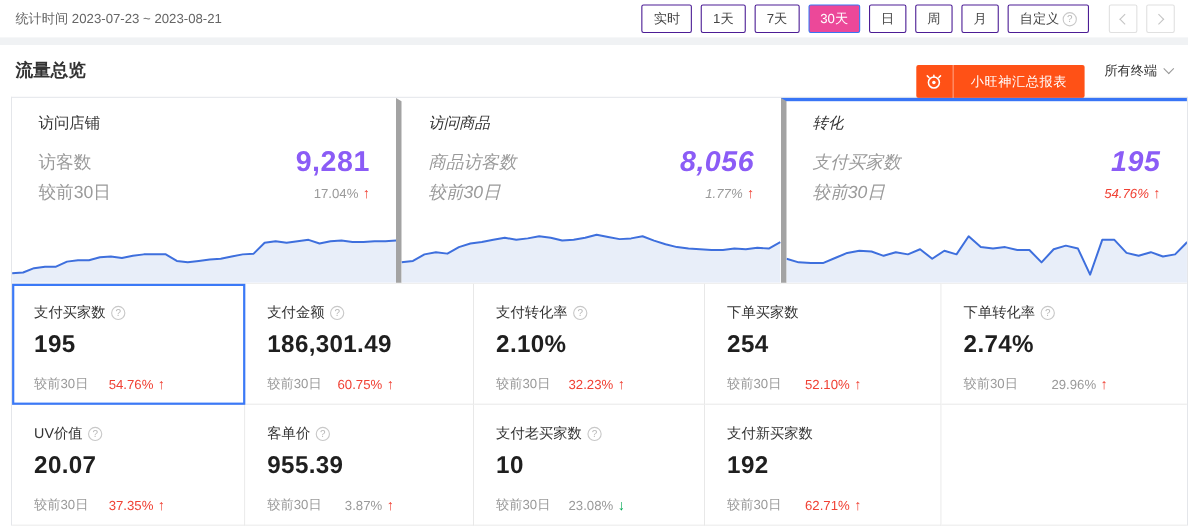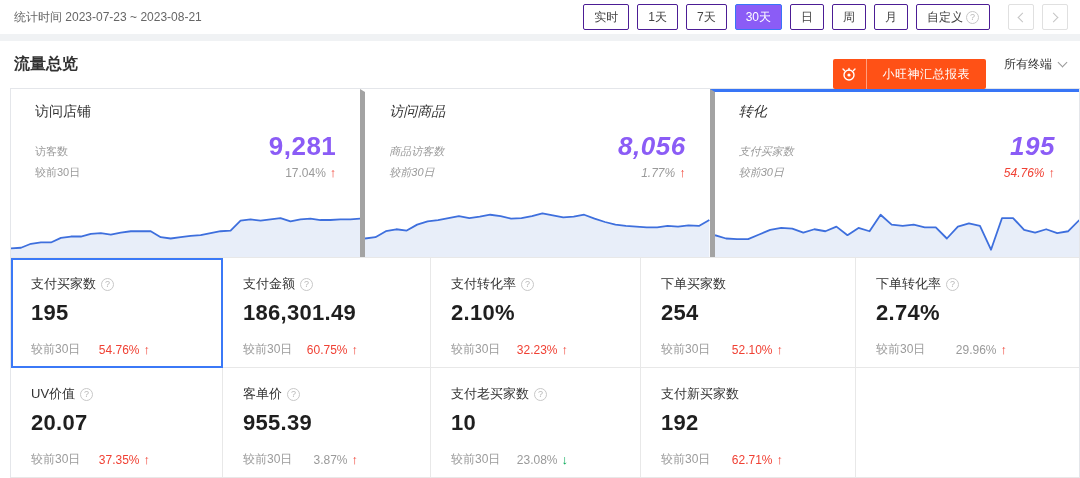--- a/index.html
+++ b/index.html
@@ -8,21 +8,21 @@
 
   
   .topbar { height:34px; background:#fff; display:flex; align-items:center;
     padding:0 12px 0 14px; }
   .stat-time { font-size:12px; color:#666; }
   .range-group { margin-left:auto; display:flex; align-items:center; gap:8px; }
   .rbtn { height:26px; min-width:34px; padding:0 10px; background:#fff;
     border:1px solid #4c1d95; border-radius:2px; font-size:12px; color:#444;
     display:inline-flex; align-items:center; justify-content:center; cursor:pointer;
     font-family:inherit; }
-  .rbtn.active { background:#8b5cf6; border-color:#3875f6; color:#fff; }
+  .rbtn.active { background:#ec4899; border-color:#3875f6; color:#fff; }
   .rbtn .q { margin-left:3px; }
   .nav-group { display:flex; gap:8px; margin-left:10px; }
   .nbtn { width:26px; height:26px; background:#fff; border:1px solid #e0e0e0;
     border-radius:2px; display:inline-flex; align-items:center; justify-content:center;
     cursor:pointer; }
   .chev { width:7px; height:7px; border-right:1.5px solid #c4c4c4; border-bottom:1.5px solid #c4c4c4; display:inline-block; }
   .chev.left  { transform:rotate(135deg); margin-left:3px; }
   .chev.right { transform:rotate(-45deg); margin-right:3px; }
   .chev.down  { border-color:#999; transform:rotate(45deg); margin-top:-4px; }
 
@@ -47,21 +47,21 @@
     background:#fff; }
 
   .cards { display:flex; height:168px; }
   .card { width:350px; border-top:3px solid transparent; display:flex; flex-direction:column;
     padding:11px 0 0 0; cursor:pointer; position:relative; background:#fff; }
   .card + .card { border-left:5px solid #a3a3a3;font-style:italic; }
   .card.selected { border-top-color:#3875f6; }
   .card:last-child { width:370px; }
   .card-title { font-size:14px; color:#333; padding:0 24px; margin-bottom:12px; }
   .card-row { display:flex; align-items:flex-end; padding:0 24px; }
-  .card-row .lab { font-size:11px; color:#9a9a9a; }
+  .card-row .lab { font-size:16px; color:#9a9a9a; }
   .card-row .big { margin-left:auto; font-size:26px; font-weight:bold; color:#8b5cf6;
     line-height:1; letter-spacing:.5px; }
   .card-row.second { margin-top:6px; align-items:center; }
   .card-row .pct { margin-left:auto; font-size:12px; }
   .spark { margin-top:auto; height:70px; width:100%; display:block; }
   .spark svg { width:100%; height:70px; display:block; }
 
   
   .grid { display:grid; grid-template-columns:212px 208px 210px 215px auto;
     border-top:1px solid #e8e8e8; }

